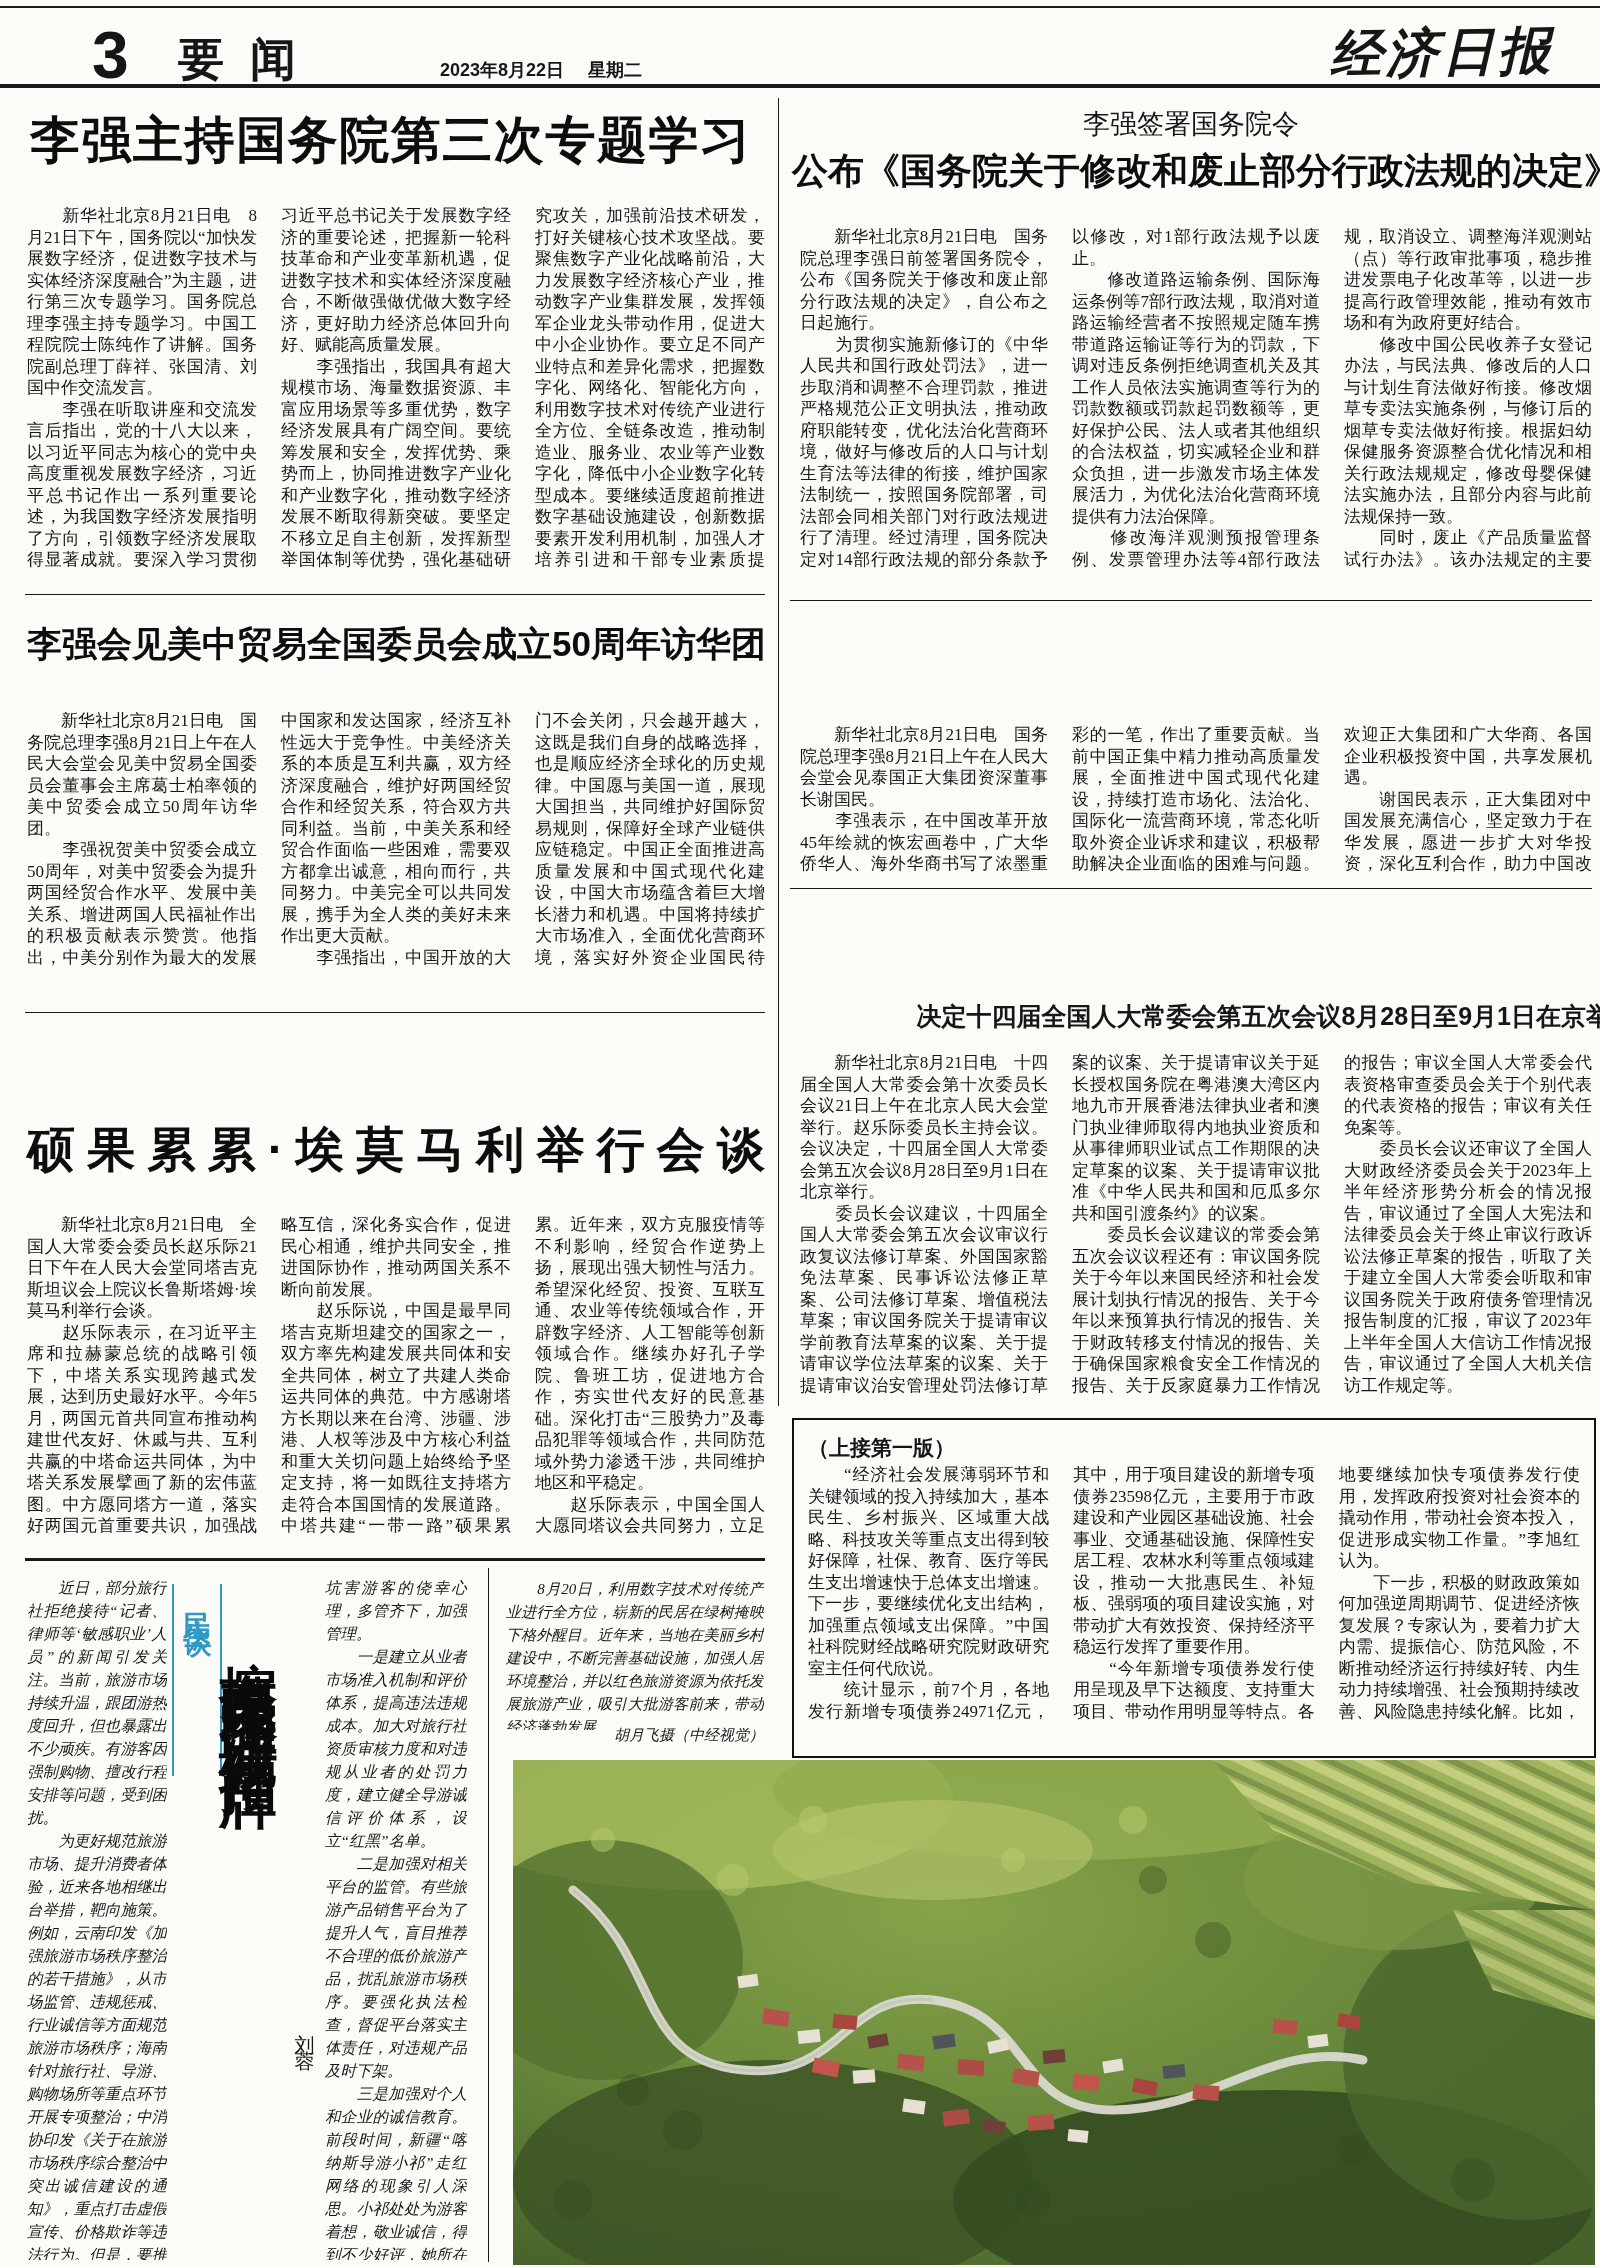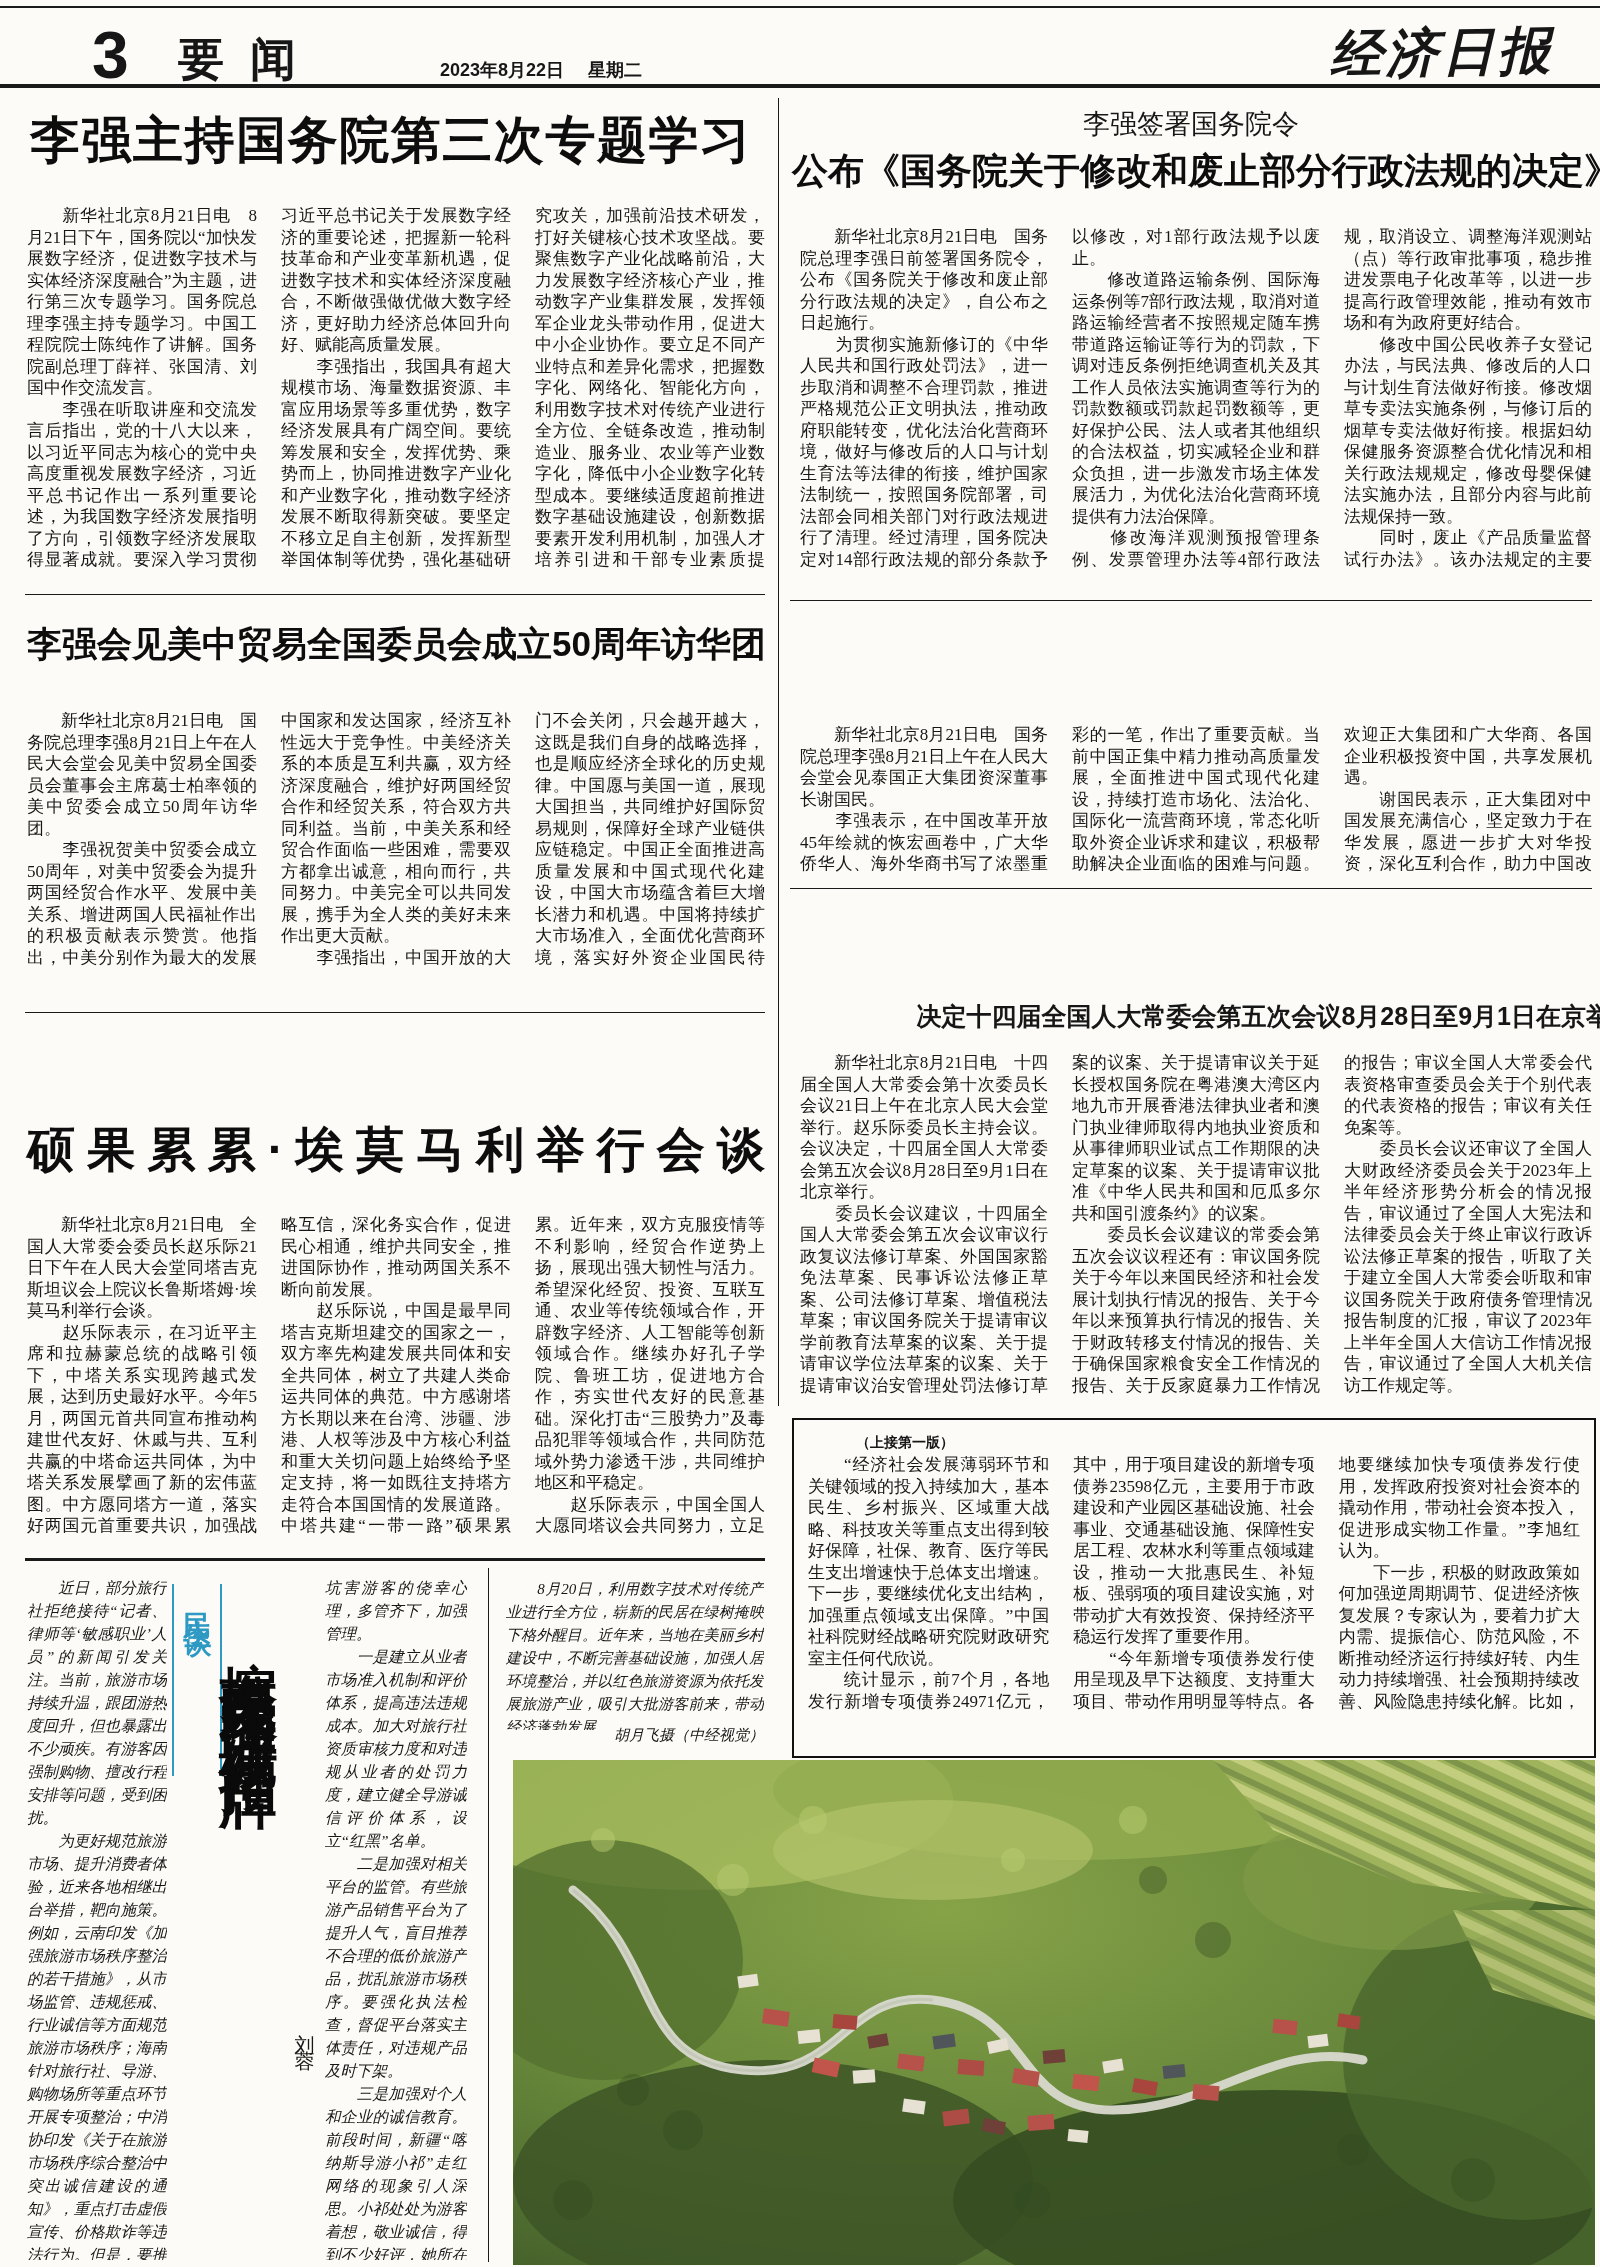--- a/index.html
+++ b/index.html
@@ -136,21 +136,21 @@
 
   <div class="abs subhead" style="left:834px;top:1000px;width:802px;font-size:25px;text-align:right;">决定十四届全国人大常委会第五次会议8月28日至9月1日在京举行</div>
   <div class="abs body-cols" style="left:800px;top:1052px;width:792px;height:352px;">　　新华社北京8月21日电　十四届全国人大常委会第十次委员长会议21日上午在北京人民大会堂举行。赵乐际委员长主持会议。会议决定，十四届全国人大常委会第五次会议8月28日至9月1日在北京举行。
 　　委员长会议建议，十四届全国人大常委会第五次会议审议行政复议法修订草案、外国国家豁免法草案、民事诉讼法修正草案、公司法修订草案、增值税法草案；审议国务院关于提请审议学前教育法草案的议案、关于提请审议学位法草案的议案、关于提请审议治安管理处罚法修订草案的议案、关于提请审议关于延长授权国务院在粤港澳大湾区内地九市开展香港法律执业者和澳门执业律师取得内地执业资质和从事律师职业试点工作期限的决定草案的议案、关于提请审议批准《中华人民共和国和厄瓜多尔共和国引渡条约》的议案。
 　　委员长会议建议的常委会第五次会议议程还有：审议国务院关于今年以来国民经济和社会发展计划执行情况的报告、关于今年以来预算执行情况的报告、关于财政转移支付情况的报告、关于确保国家粮食安全工作情况的报告、关于反家庭暴力工作情况的报告；审议全国人大常委会代表资格审查委员会关于个别代表的代表资格的报告；审议有关任免案等。
 　　委员长会议还审议了全国人大财政经济委员会关于2023年上半年经济形势分析会的情况报告，审议通过了全国人大宪法和法律委员会关于终止审议行政诉讼法修正草案的报告，听取了关于建立全国人大常委会听取和审议国务院关于政府债务管理情况报告制度的汇报，审议了2023年上半年全国人大信访工作情况报告，审议通过了全国人大机关信访工作规定等。
 　　委员长会议上，全国人大常委会秘书长刘奇就常委会第五次会议议程草案和日程安排作了汇报。全国人大常委会有关副秘书长，全国人大有关专门委员会、常委会有关工作委员会负责人就常委会第五次会议有关议题等作了汇报。
 　　全国人大常委会副委员长李鸿忠、王东明、肖捷、郑建邦、丁仲礼、郝明金、蔡达峰、何维、武维华、铁凝、彭清华、张庆伟出席会议。</div>
 
   <div class="abs cont-box" style="left:792px;top:1418px;width:772px;height:308px;padding:14px;">
-    <div class="cont-lead" style="font-size:14px;margin-bottom:2px;margin-left:48px;">（上接第一版）</div>
+    <div class="cont-lead" style="font-size:21px;margin-bottom:2px;">（上接第一版）</div>
     <div class="body-cols" style="height:276px;">　　“经济社会发展薄弱环节和关键领域的投入持续加大，基本民生、乡村振兴、区域重大战略、科技攻关等重点支出得到较好保障，社保、教育、医疗等民生支出增速快于总体支出增速。下一步，要继续优化支出结构，加强重点领域支出保障。”中国社科院财经战略研究院财政研究室主任何代欣说。
 　　统计显示，前7个月，各地发行新增专项债券24971亿元，其中，用于项目建设的新增专项债券23598亿元，主要用于市政建设和产业园区基础设施、社会事业、交通基础设施、保障性安居工程、农林水利等重点领域建设，推动一大批惠民生、补短板、强弱项的项目建设实施，对带动扩大有效投资、保持经济平稳运行发挥了重要作用。
 　　“今年新增专项债券发行使用呈现及早下达额度、支持重大项目、带动作用明显等特点。各地要继续加快专项债券发行使用，发挥政府投资对社会资本的撬动作用，带动社会资本投入，促进形成实物工作量。”李旭红认为。
 　　下一步，积极的财政政策如何加强逆周期调节、促进经济恢复发展？专家认为，要着力扩大内需、提振信心、防范风险，不断推动经济运行持续好转、内生动力持续增强、社会预期持续改善、风险隐患持续化解。比如，用好财政资金直达机制，合理加快财政支出进度，全面提升资金支付效率，推动各项财税政策尽早落地见效；延续、优化、完善并落实好减税降费政策，支持民营企业、中小微企业和个体工商户发展，坚决整治乱收费、乱罚款、乱摊派。此外，还要强化保基本兜底线，切实保障和改善民生。
 　　“积极财政政策要从供需两端共同发力，特别是加大力度恢复和扩大消费，在稳增长、促就业方面发挥财政资金最大效益。同时，加强财政、货币等政策协调配合，更好发挥协同效应。”何代欣说。</div>
   </div>
 
   <div class="abs" style="left:513px;top:1760px;width:1082px;height:505px;">
     <svg width="1082" height="505" viewBox="0 0 1082 505">
       <defs>

